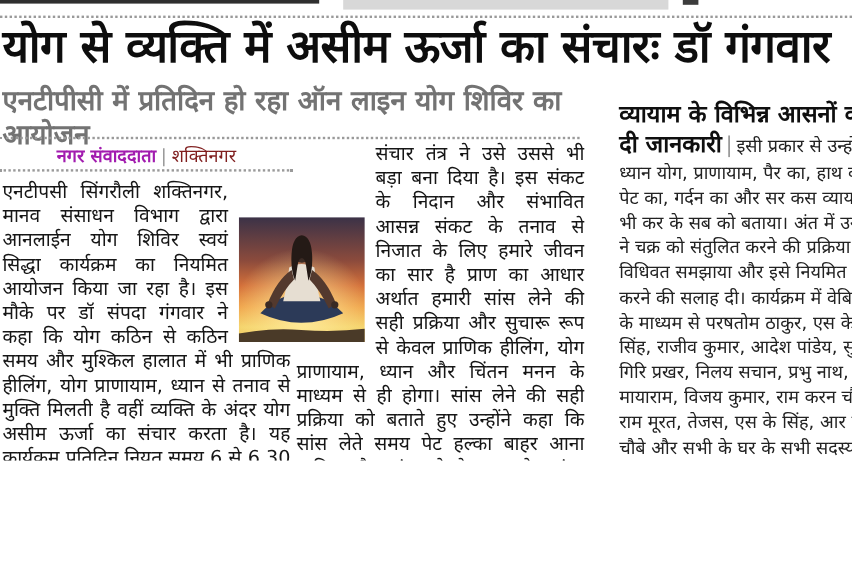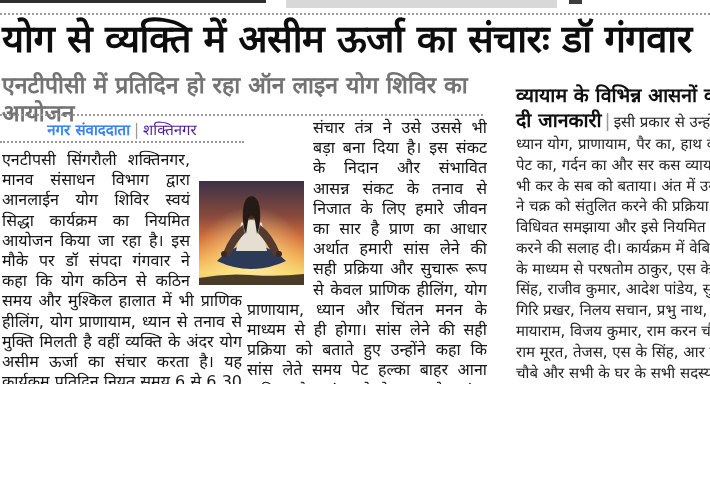--- a/index.html
+++ b/index.html
@@ -14,23 +14,23 @@
   .dotted{height:0;border-top:2px dotted #9a9a9a;}
   .rule-top{left:0;top:13px;width:710px;}
   .rule-sub{left:0;top:114px;width:483px;}
   .rule-byline{left:0;top:141px;width:244px;}
   
   .headline{left:2px;top:16px;width:708px;font-size:38px;font-weight:700;color:#0d0d0d;
             line-height:1.25;letter-spacing:-0.5px;white-space:nowrap;}
   .subheadline{left:2px;top:72px;width:484px;font-size:23px;font-weight:700;color:#737373;line-height:1.2;}
   
   .byline{left:0;top:119px;width:244px;text-align:center;font-size:15px;}
-  .byline .rep{font-weight:700;color:#3b82f6;text-align:right;}
+  .byline .rep{font-weight:700;color:#a21caf;text-align:right;}
   .byline .sep{color:#999;padding:0 4px;}
-  .byline .loc{color:#4c1d95;}
+  .byline .loc{color:#7f1d1d;}
   
   .bodycol{font-size:16px;line-height:20.2px;text-align:justify;color:#161616;}
   .col-left{left:2px;top:150px;width:240px;height:284px;overflow:hidden;}
   .col-mid{left:247px;top:118px;width:240px;height:326px;overflow:hidden;}
   .col-left p,.col-mid p,.sidebar p{margin:0;}
   .spacer-r{float:right;width:46px;height:106px;margin:28px 0 2px 6px;}
   .spacer-l{float:left;width:60px;height:106px;margin:64px 6px 2px 0;}
   
   .photo{left:199px;top:181px;width:105px;height:104px;}
   .photo svg{display:block;}

